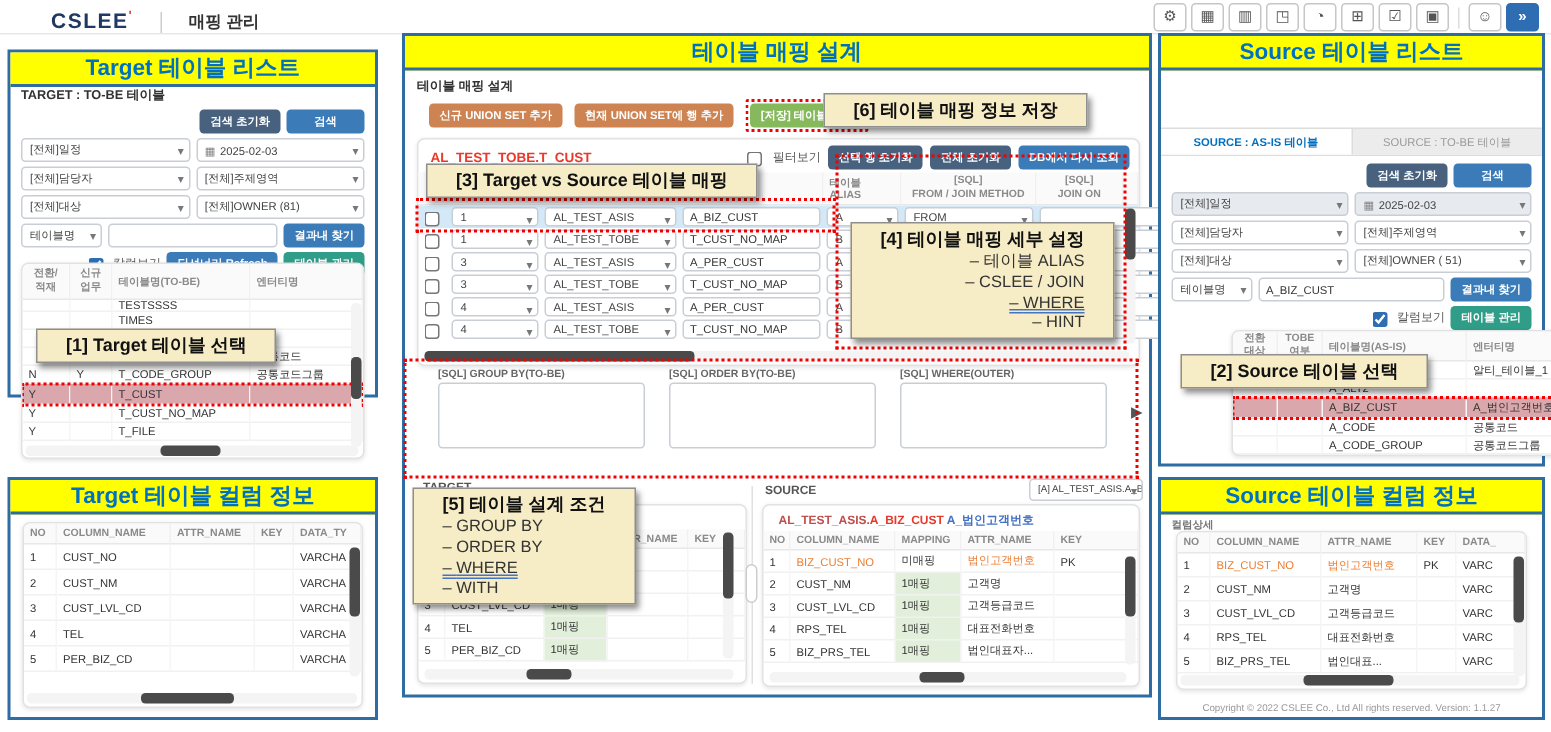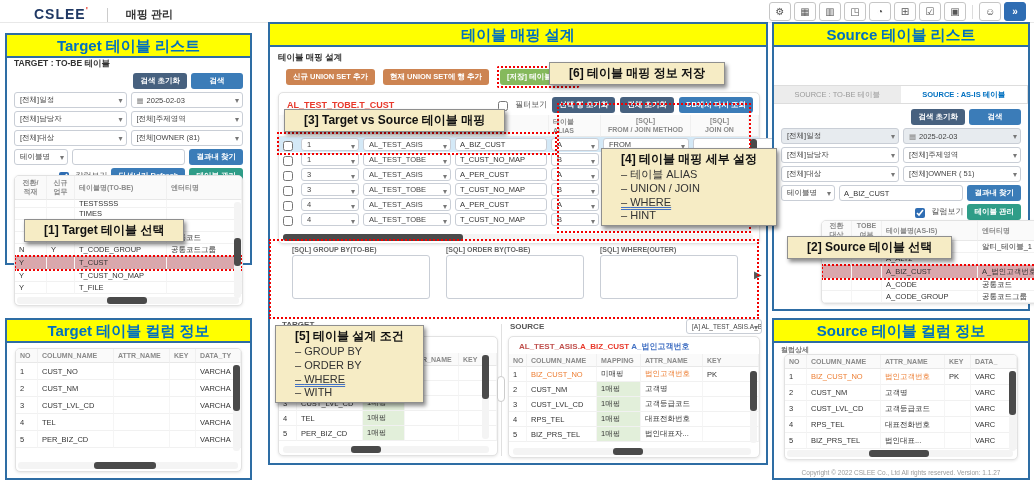--- a/index.html
+++ b/index.html
@@ -539,22 +539,22 @@
         </div>
       <div class="hsb" style="left:4px;bottom:2px;width:238px;">
           <div class="th" style="left:100px;width:30px;"></div>
         </div>
     </div>
   </div>
 
   <div class="panel" style="left:772px;top:22px;width:258px;height:289px;">
     <div class="yt">Source 테이블 리스트</div>
     <div style="display:flex;margin-top:38px;border-top:1px solid #ddd;border-bottom:1px solid #ddd;">
+      <div style="flex:1;height:17px;background:#fff;border-right:1px solid #ddd;display:flex;align-items:center;justify-content:center;font-size:7.5px;font-weight:bold;color:#0070c0;">SOURCE : AS-IS 테이블</div>
       <div style="flex:1;height:17px;background:#ececec;display:flex;align-items:center;justify-content:center;font-size:7.5px;color:#9a9a9a;">SOURCE : TO-BE 테이블</div>
-      <div style="flex:1;height:17px;background:#fff;border-right:1px solid #ddd;display:flex;align-items:center;justify-content:center;font-size:7.5px;font-weight:bold;color:#0070c0;">SOURCE : AS-IS 테이블</div>
     </div>
     <div class="frow" style="justify-content:flex-end;margin-top:5px;">
       <button class="btn b-dark">검색 초기화</button>
       <button class="btn b-blue" style="width:52px;">검색</button>
     </div>
     <div class="frow">
       <div class="sel gray" style="flex:1;">
           <span>[전체]일정</span>
         </div>
       <div class="sel gray" style="flex:1;">
@@ -696,25 +696,25 @@
     <div class="abs" style="left:0;right:0;bottom:2px;text-align:center;font-size:6.5px;color:#9a9a9a;">Copyright © 2022 CSLEE Co., Ltd All rights reserved.   Version: 1.1.27</div>
   </div>
 
   <div class="dotted" style="left:277px;top:132px;width:280px;height:23px;"></div>
   <div class="dotted" style="left:557px;top:103px;width:194px;height:130px;"></div>
   <div class="dotted" style="left:269px;top:239px;width:490px;height:80px;"></div>
 
   <div class="callout" style="left:24px;top:219px;">[1] Target 테이블 선택</div>
   <div class="callout" style="left:787px;top:236px;">[2] Source 테이블 선택</div>
   <div class="callout" style="left:284px;top:109px;">[3] Target vs Source 테이블 매핑</div>
-  <div class="callout" style="left:601px;top:148px;">
+  <div class="callout" style="left:567px;top:148px;text-align:right;">
     <div>[4] 테이블 매핑 세부 설정</div>
     <div class="items">
       <div>테이블 ALIAS</div>
-      <div>UNION / JOIN</div>
+      <div>CSLEE / JOIN</div>
       <div class="u-blue">WHERE</div>
       <div>HINT</div>
     </div>
   </div>
   <div class="callout" style="left:275px;top:325px;">
     <div>[5] 테이블 설계 조건</div>
     <div class="items">
       <div>GROUP BY</div>
       <div>ORDER BY</div>
       <div class="u-blue">WHERE</div>

